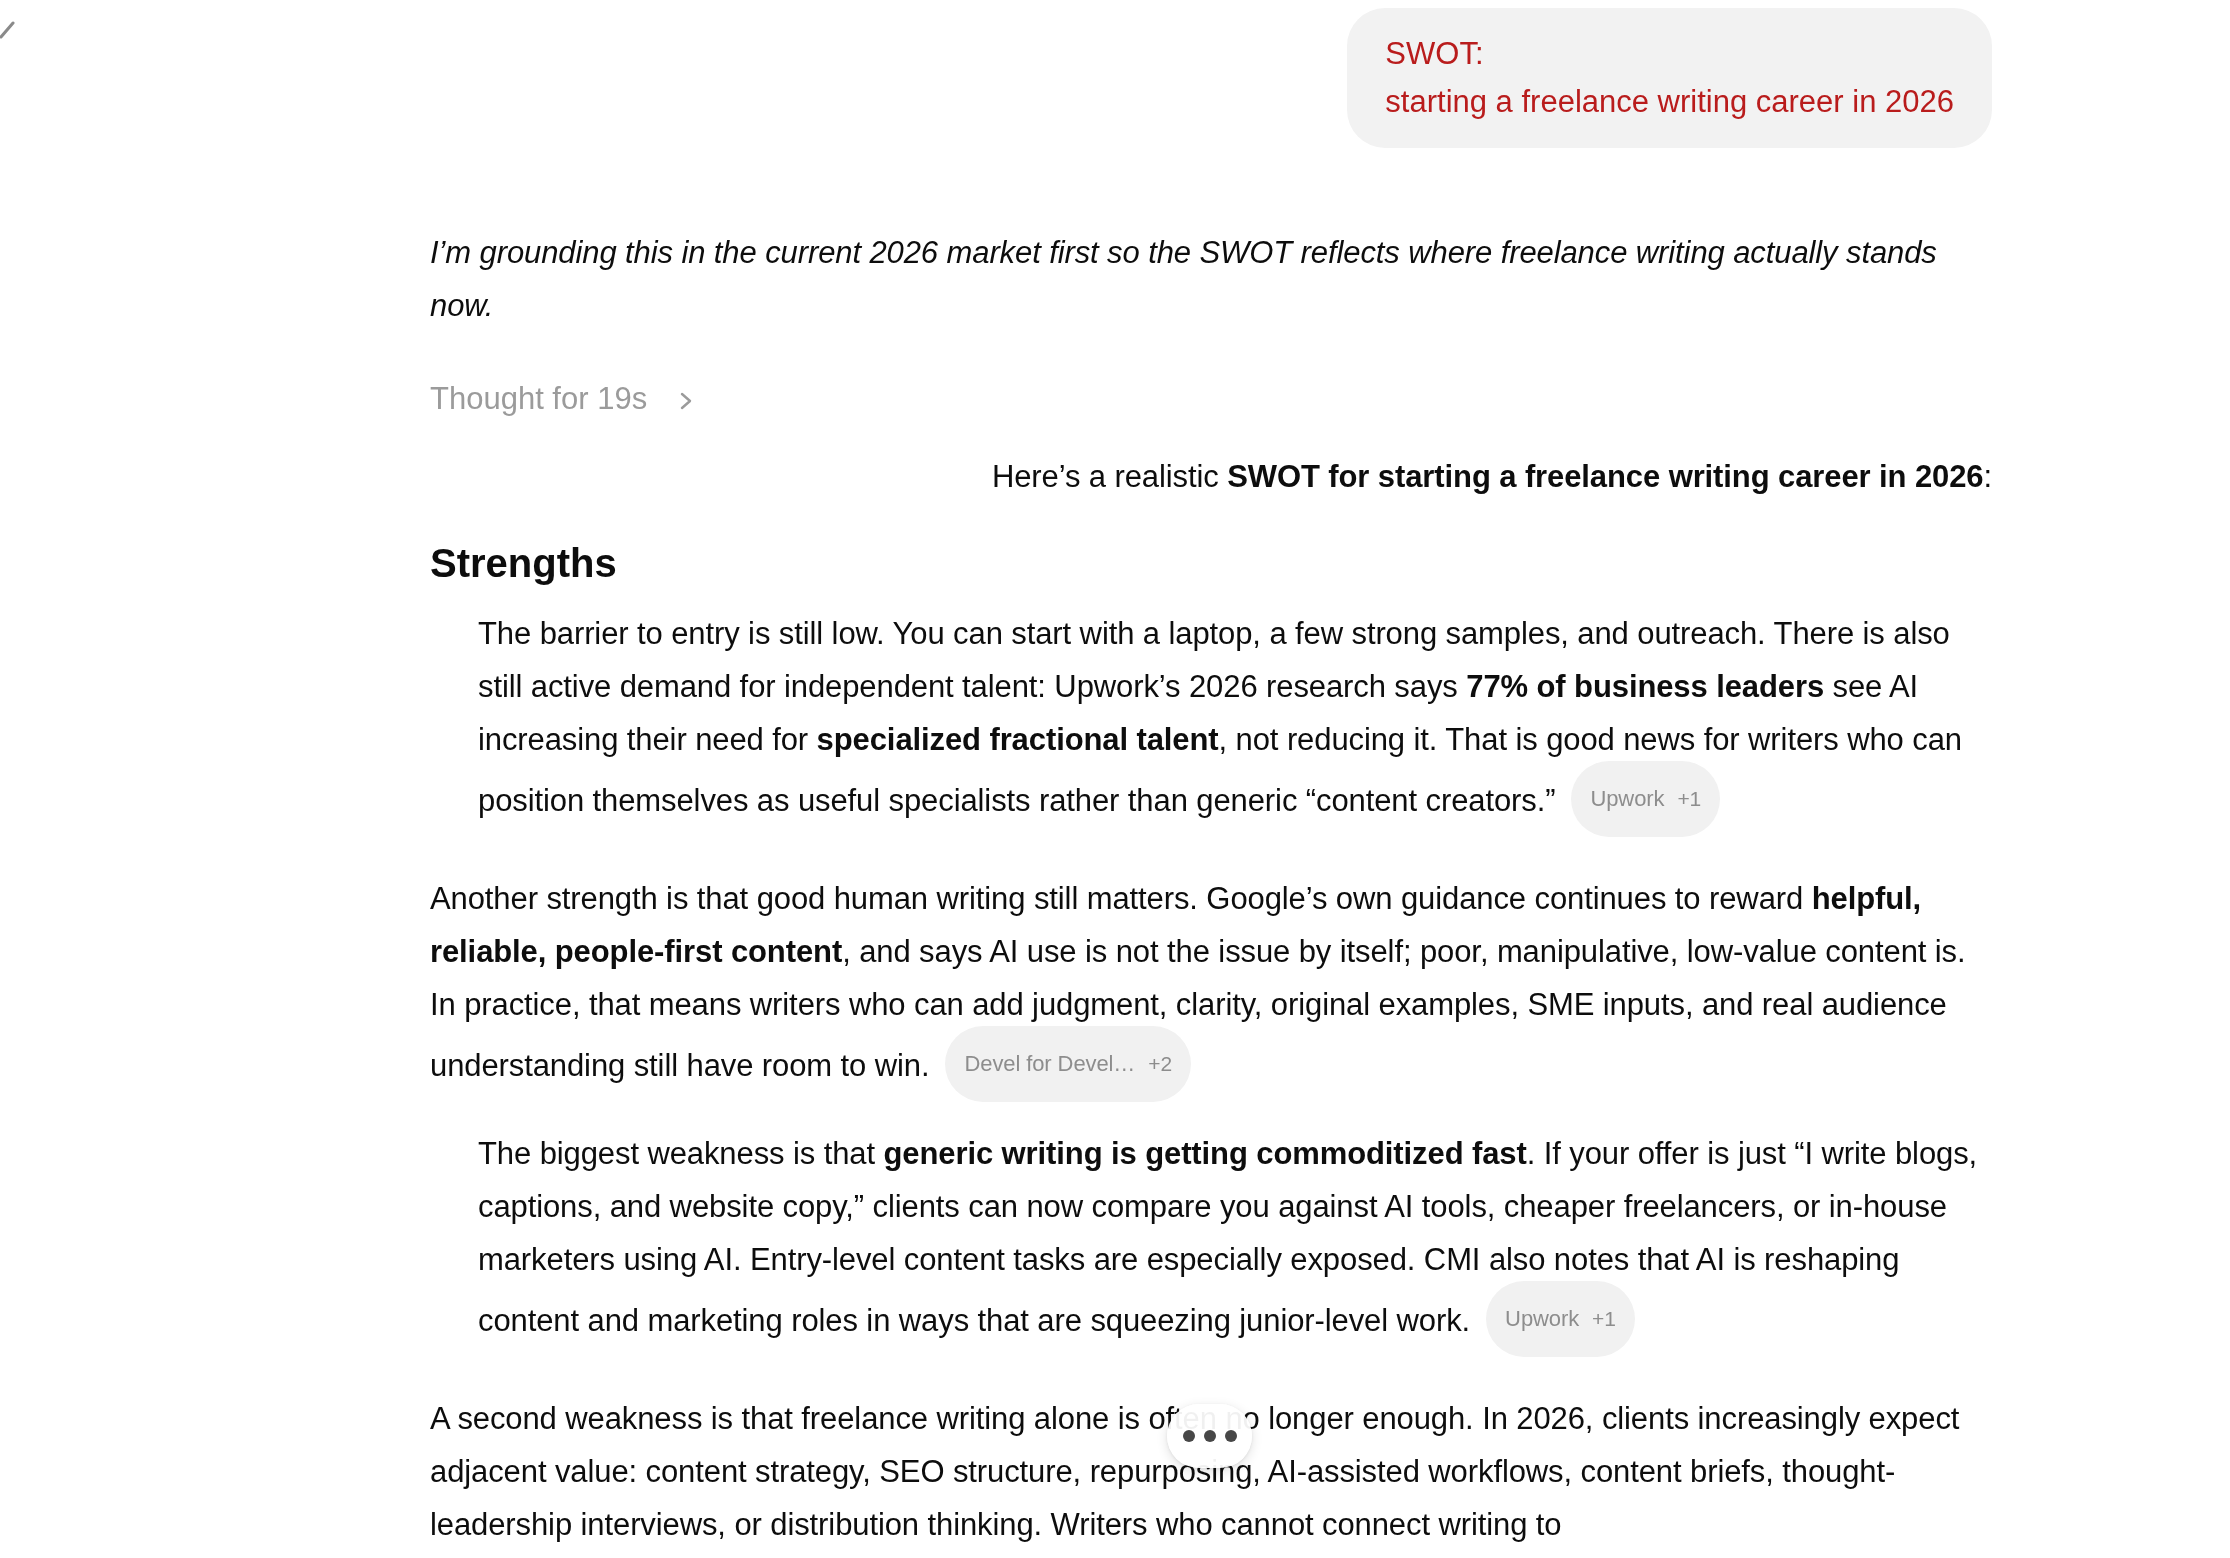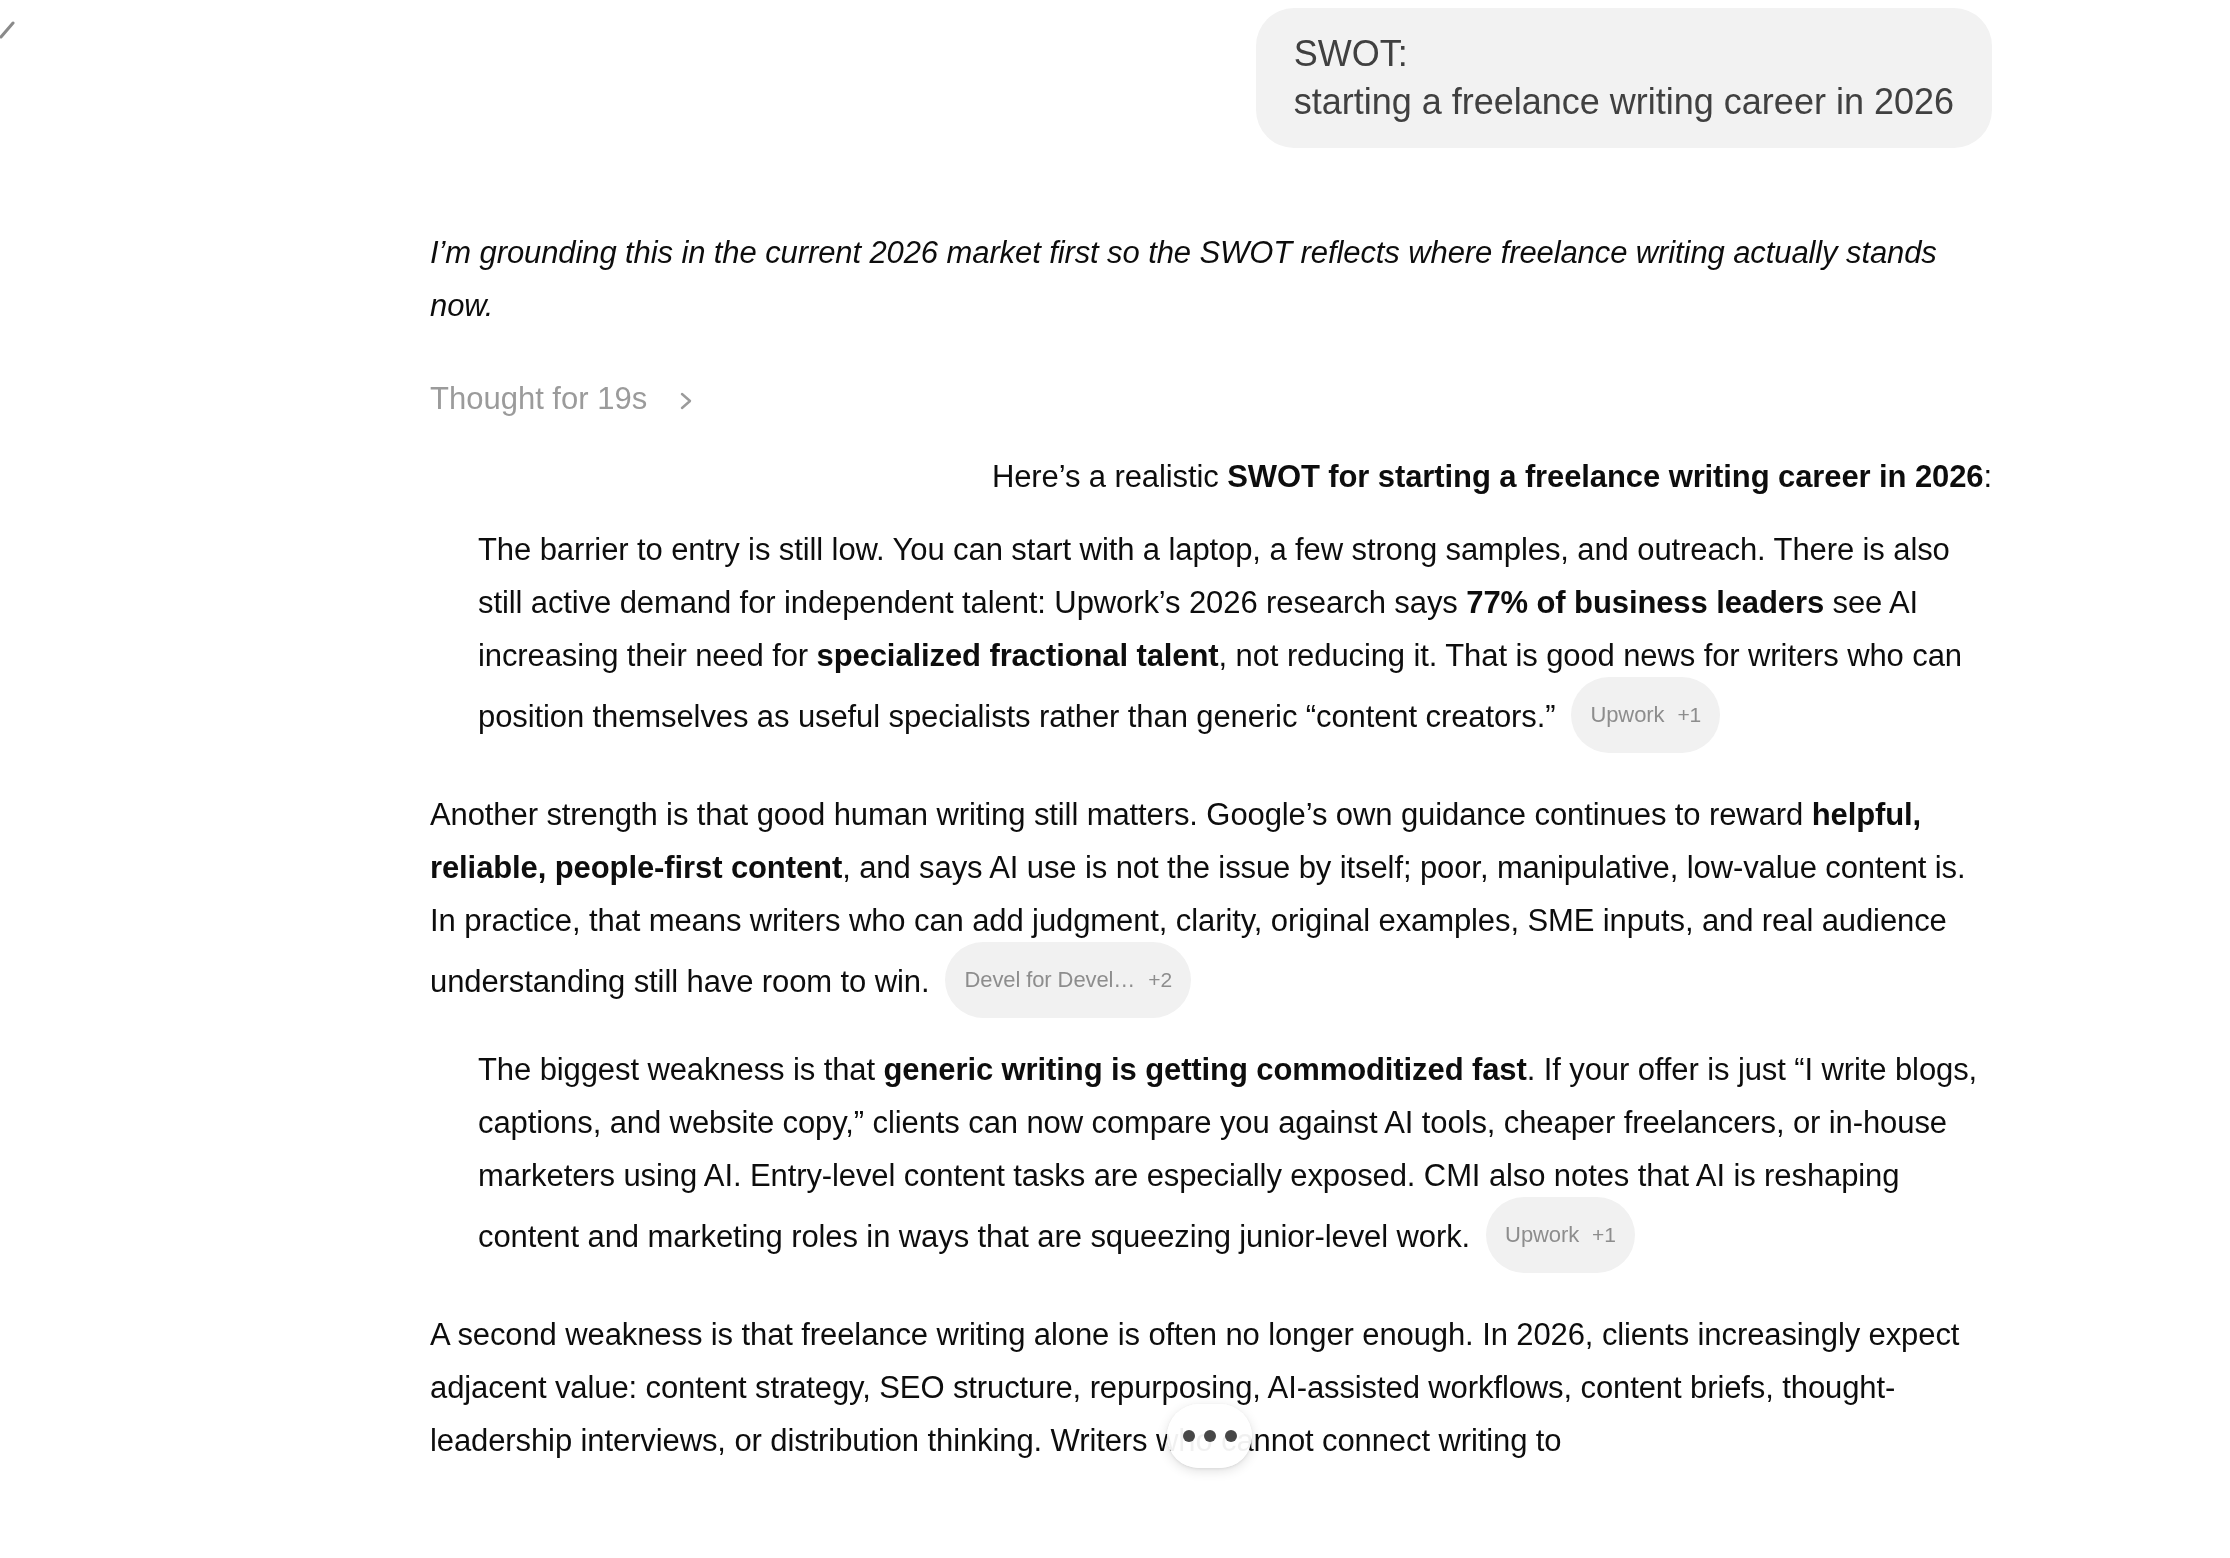--- a/index.html
+++ b/index.html
@@ -19,25 +19,25 @@
   
   .user-row {
     display: flex;
     justify-content: flex-end;
     margin-top: 8px;
   }
   .user-bubble {
     background: #f2f2f2;
     border-radius: 38px;
     padding: 22px 38px;
-    font-size: 36px;
+    font-size: 31px;
     line-height: 48px;
     white-space: pre-line;
     max-width: 1100px;
-    color: #404040;
+    color: #b91c1c;
   }
   
   .para {
     font-size: 31px;
     line-height: 53px;
     letter-spacing: -0.1px;
     color: #0d0d0d;
   }
   .para .b { font-weight: 700; }
   .intro { margin-top: 78px; font-style: italic; }
@@ -129,20 +129,21 @@
       <svg width="18" height="18" viewBox="0 0 18 18">
         <polyline points="5,2 13,9 5,16" fill="none" stroke="#9b9b9b" stroke-width="2.4" stroke-linecap="round" stroke-linejoin="round"></polyline>
       </svg>
     </span>
   </div>
 
   <div class="para lead">
     <span><span>Here’s a realistic </span><span class="b">SWOT for starting a freelance writing career in 2026</span><span>:</span></span>
   </div>
 
+  <h2 class="section-heading">Strengths</h2>
 
   <div class="para after-heading">
     <span><span>The barrier to entry is still low. You can start with a laptop, a few strong samples, and outreach. There is also still active demand for independent talent: Upwork’s 2026 research says </span><span class="b">77% of business leaders</span><span> see AI increasing their need for </span><span class="b">specialized fractional talent</span><span>, not reducing it. That is good news for writers who can position themselves as useful specialists rather than generic “content creators.”</span></span><span class="cite-pill">
       <span>Upwork</span>
       <span class="count">+1</span>
     </span>
   </div>
 
   <div class="para para-gap">
     <span><span>Another strength is that good human writing still matters. Google’s own guidance continues to reward </span><span class="b">helpful, reliable, people-first content</span><span>, and says AI use is not the issue by itself; poor, manipulative, low-value content is. In practice, that means writers who can add judgment, clarity, original examples, SME inputs, and real audience understanding still have room to win.</span></span><span class="cite-pill">

